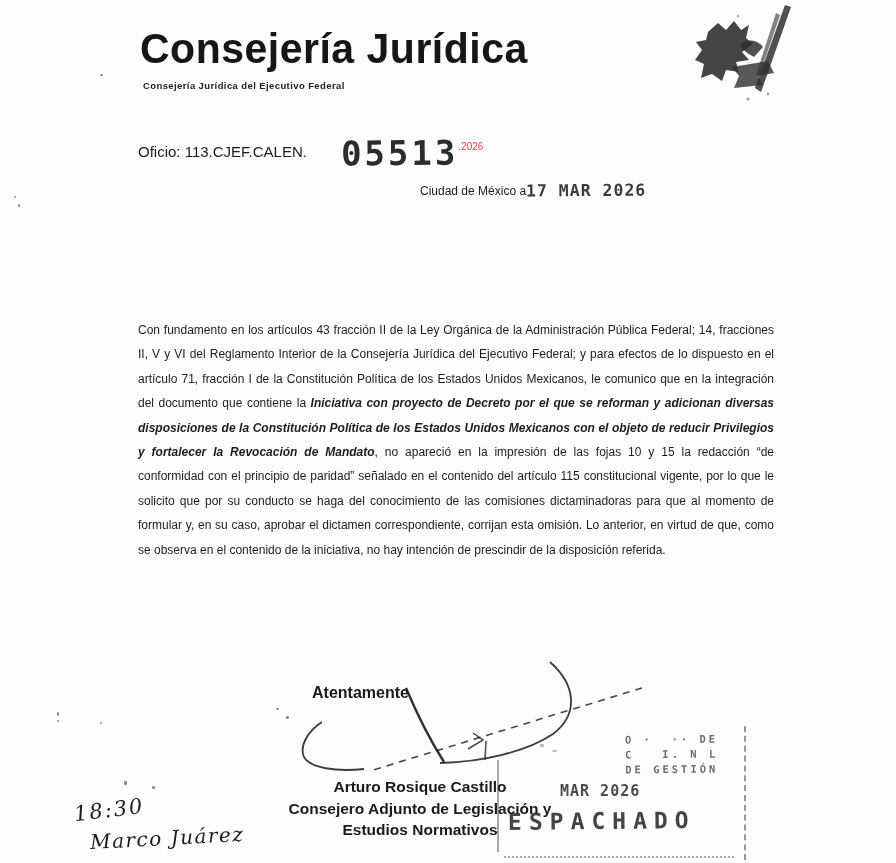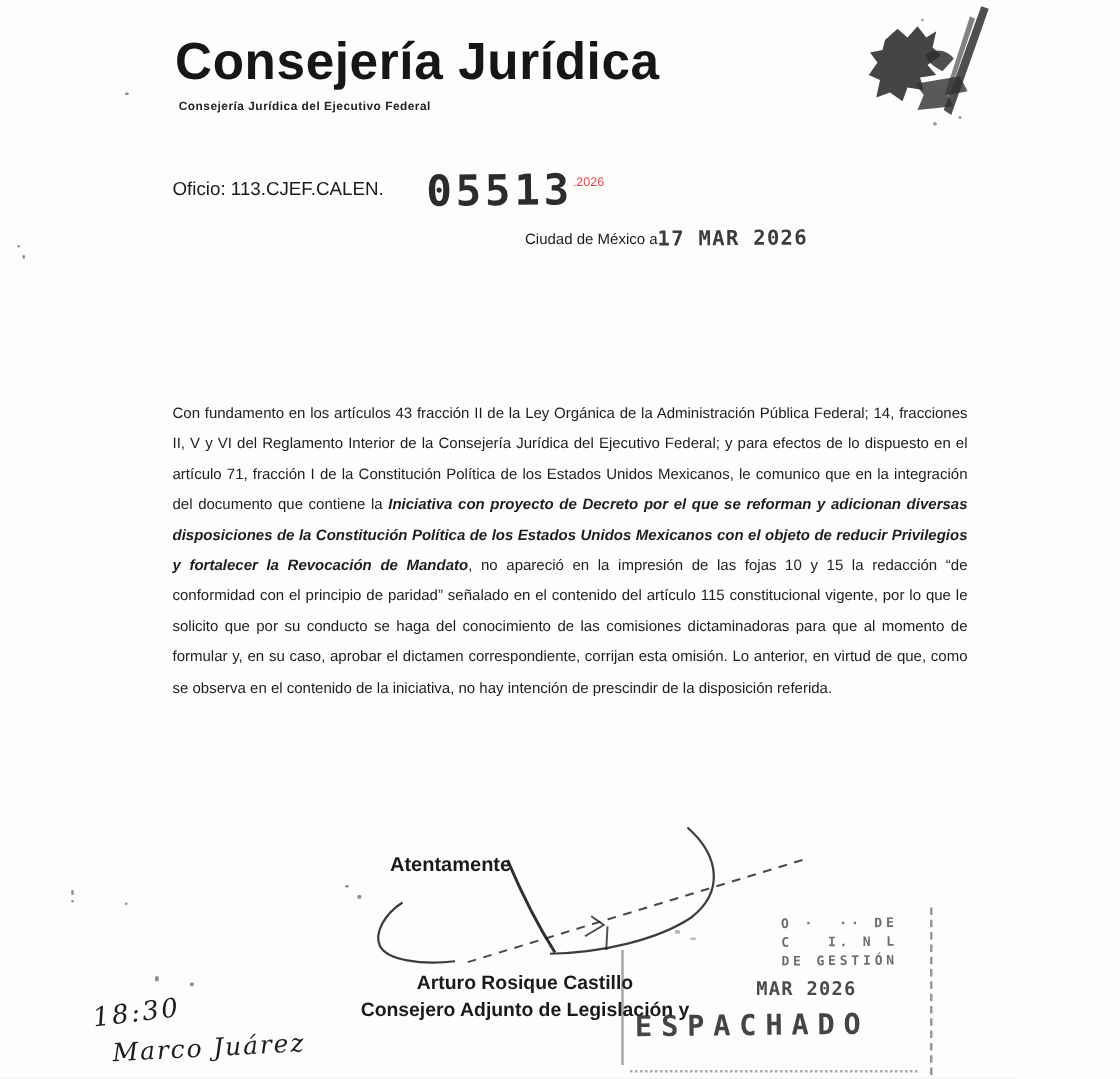--- a/index.html
+++ b/index.html
@@ -78,21 +78,21 @@
     content:""; position:absolute; left:6px; bottom:2px; width:230px;
     border-top:2px dotted rgba(90,90,90,.5);
   }
   .stamp-office {
     position:absolute; right:26px; top:6px; text-align:left;
     font-family:"DejaVu Sans Mono", monospace; font-weight:bold;
     font-size:10.5px; line-height:15px; letter-spacing:3px;
     color:#4a4a4a; opacity:.8; transform:rotate(-0.5deg); white-space:pre;margin-left:40px;
   }
   .stamp-date {
-    position:absolute; left:62px; top:56px; font-size:15px; letter-spacing:1px; opacity:.85;margin-left:45px;
+    position:absolute; left:62px; top:56px; font-size:15px; letter-spacing:1px; opacity:.85;
   }
   .stamp-status {
     position:absolute; left:10px; top:82px;
     font-family:"DejaVu Sans Mono", monospace; font-weight:bold;
     font-size:23px; letter-spacing:7px; color:#2b2b2b; opacity:.88;
     transform:rotate(-0.6deg);
   }
   .stamp-leftline {
     position:absolute; left:497px; top:760px; width:2px; height:92px;
     background:rgba(60,60,60,.45);
@@ -135,20 +135,21 @@
   </div>
 
 
   <div class="body-par"><span>Con fundamento en los artículos 43 fracción II de la Ley Orgánica de la Administración Pública Federal; 14, fracciones II, V y VI del Reglamento Interior de la Consejería Jurídica del Ejecutivo Federal; y para efectos de lo dispuesto en el artículo 71, fracción I de la Constitución Política de los Estados Unidos Mexicanos, le comunico que en la integración del documento que contiene la </span><span class="emph">Iniciativa con proyecto de Decreto por el que se reforman y adicionan diversas disposiciones de la Constitución Política de los Estados Unidos Mexicanos con el objeto de reducir Privilegios y fortalecer la Revocación de Mandato</span><span>, no apareció en la impresión de las fojas 10 y 15 la redacción “de conformidad con el principio de paridad” señalado en el contenido del artículo 115 constitucional vigente, por lo que le solicito que por su conducto se haga del conocimiento de las comisiones dictaminadoras para que al momento de formular y, en su caso, aprobar el dictamen correspondiente, corrijan esta omisión. Lo anterior, en virtud de que, como se observa en el contenido de la iniciativa, no hay intención de prescindir de la disposición referida.</span></div>
 
 
   <div class="salutation">Atentamente</div>
   <div class="sig-block">
     <div>Arturo Rosique Castillo</div>
     <div>Consejero Adjunto de Legislación y</div>
+    <div>Estudios Normativos</div>
   </div>
 
   <svg class="strokes" viewBox="0 0 896 863" xmlns="http://www.w3.org/2000/svg">
     <path d="M322,722 C308,731 299,746 304,757 C310,768 336,772 364,769" fill="none" stroke="#1a1a1a" stroke-width="1.8" opacity=".85"></path>
     <path d="M406,688 C417,714 430,740 444,762" fill="none" stroke="#1a1a1a" stroke-width="2.4" opacity=".9"></path>
     <path d="M550,662 C576,685 579,714 553,734 C526,752 482,762 440,763" fill="none" stroke="#1a1a1a" stroke-width="1.8" opacity=".85"></path>
     <path d="M642,688 L370,771" fill="none" stroke="#1a1a1a" stroke-width="1.6" stroke-dasharray="7 6" opacity=".8"></path>
     <path d="M468,749 L483,740 L473,733" fill="none" stroke="#1a1a1a" stroke-width="1.5" opacity=".8"></path>
     <path d="M486,741 L485,760" fill="none" stroke="#1a1a1a" stroke-width="1.6" opacity=".75"></path>
   </svg>

